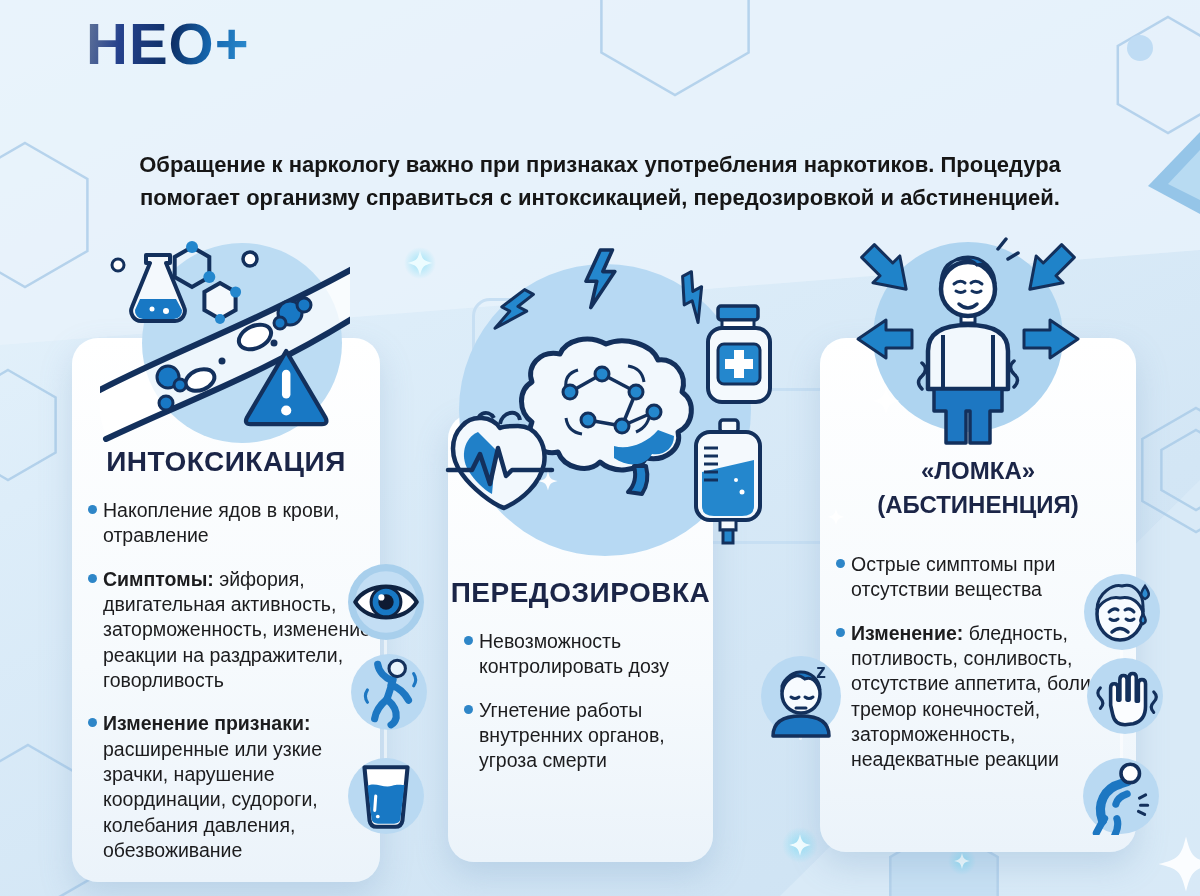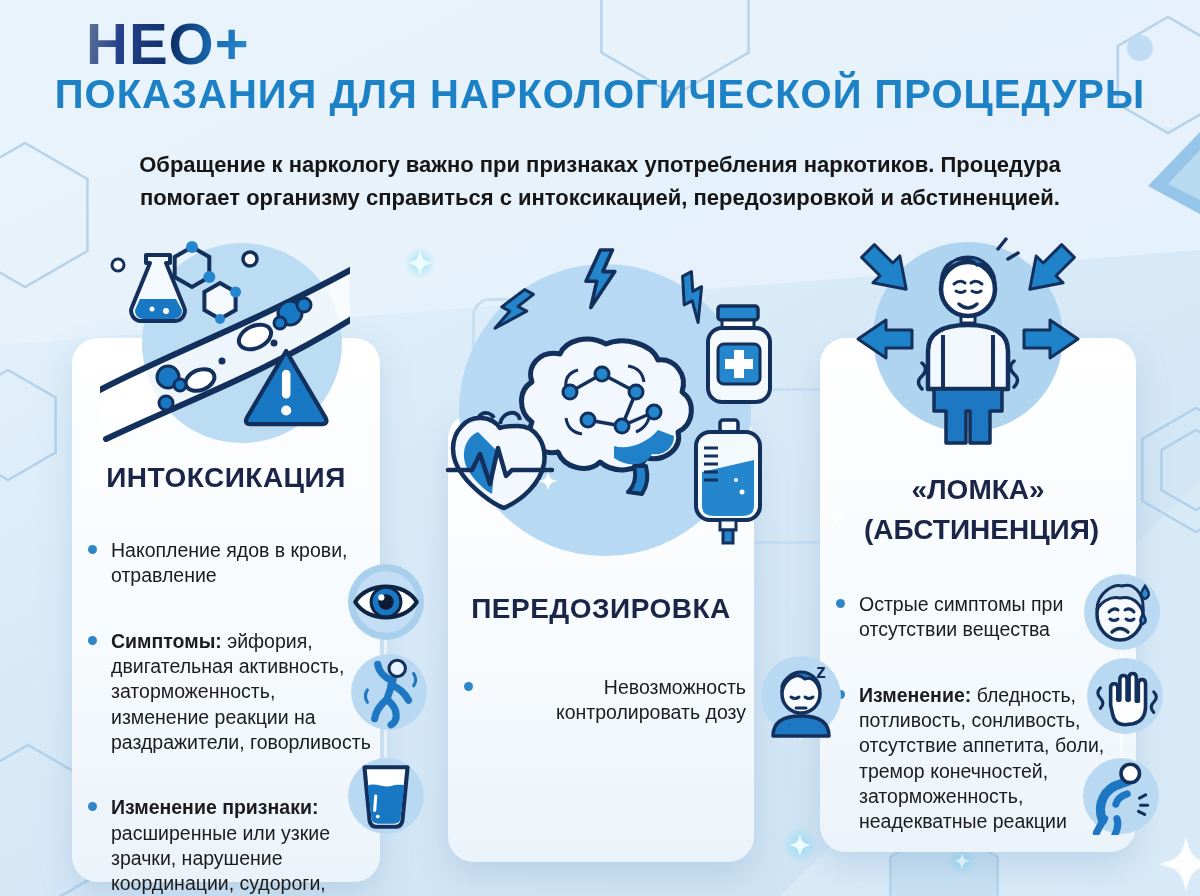--- a/index.html
+++ b/index.html
@@ -16,31 +16,31 @@
     -webkit-background-clip:text;background-clip:text;color:transparent;}
   .title{position:absolute;left:0;right:0;top:72px;z-index:2;margin:0;text-align:center;
     font-size:40px;font-weight:800;letter-spacing:1px;color:#1c81c5;}
   .subtitle{position:absolute;left:0;right:0;top:140px;z-index:2;margin:8px;text-align:center;
     font-size:22px;font-weight:600;color:#161616;line-height:1.5;}
   .subtitle .line{display:block;}
   .card{position:absolute;z-index:2;border-radius:26px;
     background:linear-gradient(180deg,#ffffff 0%,#f6fafd 60%,#ebf3fa 100%);
     box-shadow:0 14px 32px rgba(110,150,190,.25);}
   .card-left{left:72px;top:338px;width:308px;height:544px;}
-  .card-mid{left:448px;top:413px;width:306px;height:449px;}
+  .card-mid{left:448px;top:413px;width:265px;height:449px;}
   .card-right{left:820px;top:338px;width:316px;height:514px;}
-  .card-heading{position:absolute;left:0;right:0;margin:16px;text-align:center;font-weight:800;color:#1b2547;}
+  .card-heading{position:absolute;left:0;right:0;margin:0;text-align:center;font-weight:800;color:#1b2547;}
   .card-left .card-heading{top:108px;font-size:28px;letter-spacing:.5px;}
   .card-mid .card-heading{top:164px;font-size:28px;letter-spacing:.5px;}
-  .card-right .card-heading{top:116px;font-size:28px;line-height:1.42;padding:0 28px;}
+  .card-right .card-heading{top:116px;font-size:24px;line-height:1.42;padding:0 28px;}
   .bullets{position:absolute;left:16px;right:8px;margin:0;padding:0;list-style:none;}
   .card-left .bullets{top:160px;}
-  .card-mid .bullets{top:222px;text-align:right;}
+  .card-mid .bullets{top:216px;}
   .card-right .bullets{top:214px;}
-  .bullets li{display:flex;gap:14px;margin-bottom:18px;font-size:19.5px;line-height:1.3;color:#1c1c1e;margin-top:40px;}
+  .bullets li{display:flex;gap:6px;margin-bottom:18px;font-size:19.5px;line-height:1.3;color:#1c1c1e;}
   .bullets .dot{flex:none;width:9px;height:9px;border-radius:50%;background:#2e86c8;margin-top:7px;}
   .bullets b{font-weight:700;}
   .illus{position:absolute;z-index:3;}
   .icon-badge{position:absolute;z-index:4;}
   .vline{position:absolute;z-index:3;width:3px;background:rgba(255,255,255,.55);border-radius:2px;}
 </style>
 </head>
 <body>
 
 <div class="canvas">
@@ -72,21 +72,20 @@
       <use href="#sp" transform="translate(800,845) scale(.9)" fill="#f2fdff"></use>
     <circle cx="962" cy="861" r="14" fill="url(#cy)"></circle>
       <use href="#sp" transform="translate(962,861) scale(.66)" fill="#f2fdff"></use>
     <use href="#sp" transform="translate(1186,864) scale(2.3)" fill="#fdfeff" opacity=".95"></use>
   </svg>
 
   <div class="deco deco-r1"></div>
   <div class="deco deco-r2"></div>
 
   <div class="logo">НЕО+</div>
-  <h1 class="title">ПОКАЗАНИЯ ДЛЯ НАРКОЛОГИЧЕСКОЙ ПРОЦЕДУРЫ</h1>
   <p class="subtitle">
     <span class="line">Обращение к наркологу важно при признаках употребления наркотиков. Процедура</span>
     <span class="line">помогает организму справиться с интоксикацией, передозировкой и абстиненцией.</span>
   </p>
 
   <section class="card card-left">
     <h2 class="card-heading">ИНТОКСИКАЦИЯ</h2>
     <ul class="bullets">
         <li>
           <span class="dot"></span>
@@ -101,20 +100,24 @@
           <span><b>Изменение признаки: </b>расширенные или узкие зрачки, нарушение координации, судороги, колебания давления, обезвоживание</span>
         </li>
       </ul>
   </section>
   <section class="card card-mid">
     <h2 class="card-heading">ПЕРЕДОЗИРОВКА</h2>
     <ul class="bullets">
         <li>
           <span class="dot"></span>
           <span>Невозможность контролировать дозу</span>
+        </li>
+        <li>
+          <span class="dot"></span>
+          <span>Угнетение работы внутренних органов, угроза смерти</span>
         </li>
       </ul>
   </section>
   <section class="card card-right">
     <h2 class="card-heading">«ЛОМКА» (АБСТИНЕНЦИЯ)</h2>
     <ul class="bullets">
         <li>
           <span class="dot"></span>
           <span>Острые симптомы при отсутствии вещества</span>
         </li>

